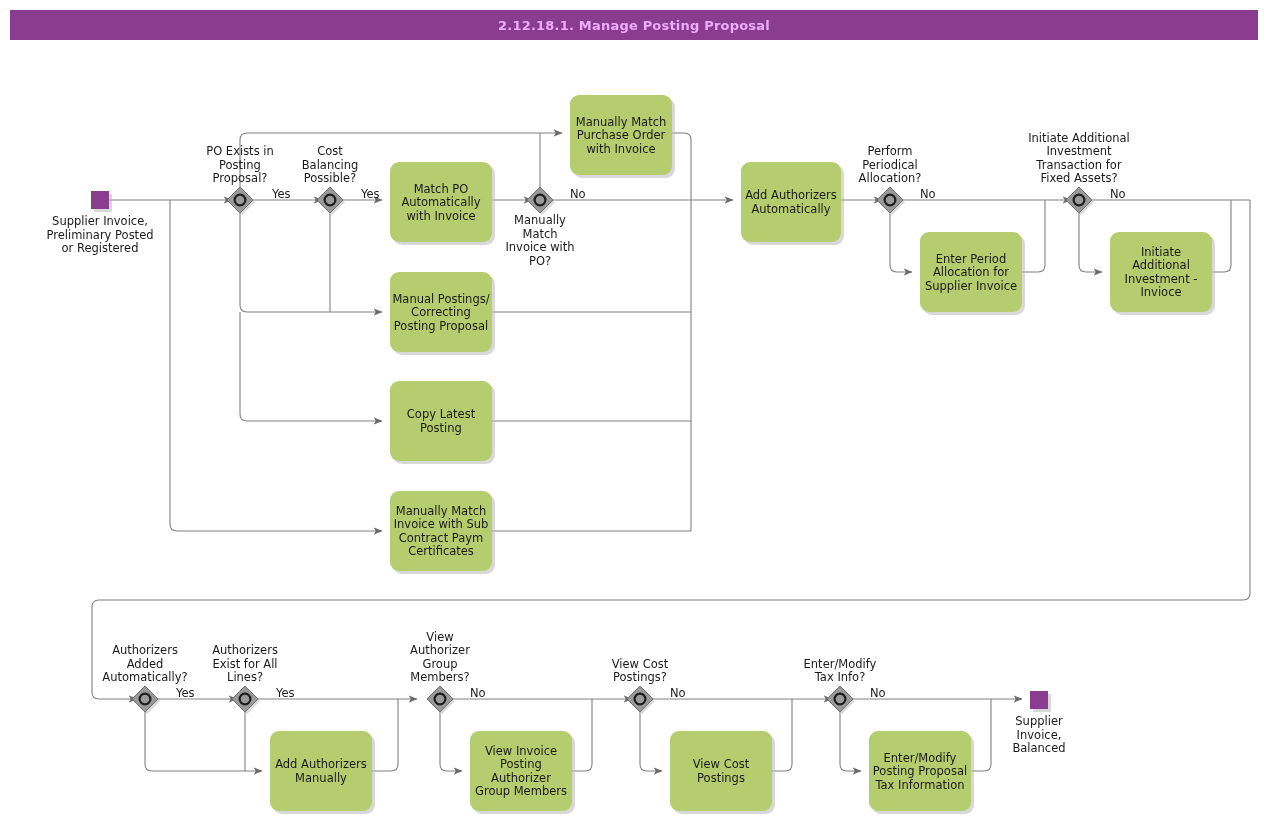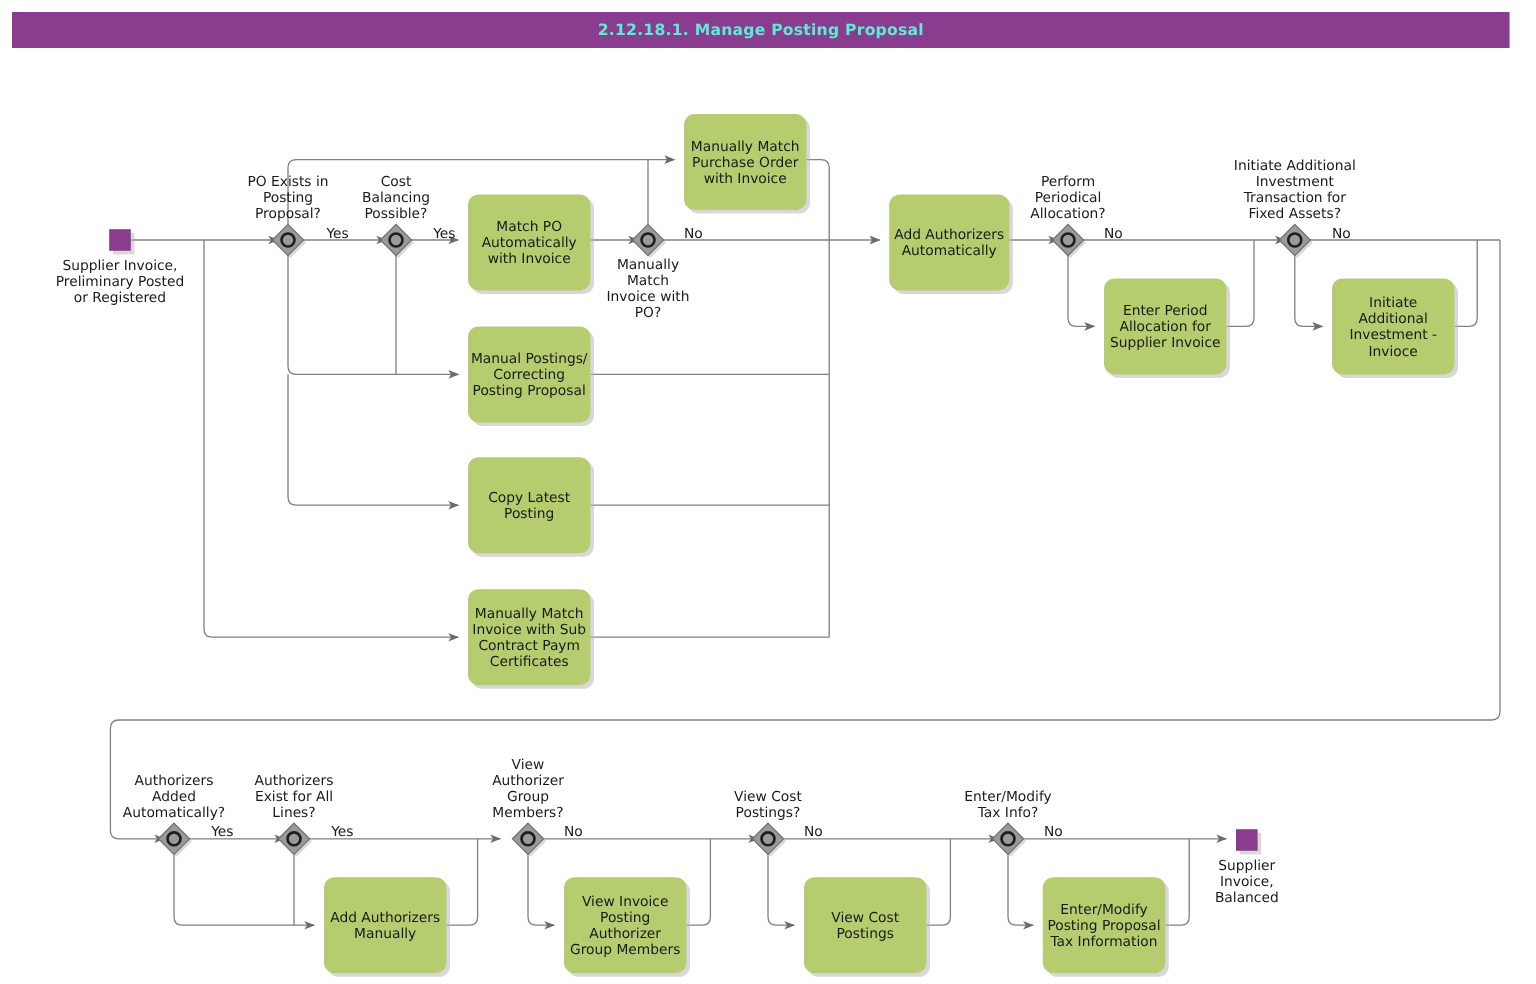--- a/index.html
+++ b/index.html
@@ -1,20 +1,20 @@
 <!DOCTYPE html>
 <html><head>
 <meta charset="utf-8">
 <style>
   html,body{margin:0;padding:0;background:#ffffff;}
   body{width:1280px;height:820px;font-family:"DejaVu Sans",sans-serif;overflow:hidden;}
   #stage{position:relative;width:1280px;height:820px;background:#fff;}
   .titlebar{position:absolute;left:10px;top:10px;width:1248px;height:30px;background:#8a3d8f;
             display:flex;align-items:center;justify-content:center;}
-  .titlebar .ttl{color:#5eead4;font-size:13px;font-weight:bold;letter-spacing:.2px;
+  .titlebar .ttl{color:#f0abfc;font-size:13px;font-weight:bold;letter-spacing:.2px;
                  font-family:"DejaVu Sans",sans-serif;}
   svg.canvas{position:absolute;left:0;top:0;width:1280px;height:820px;}
   text{font-family:"DejaVu Sans",sans-serif;fill:#1a1a1a;}
   .nodelabel{font-size:11.5px;}
   .edgelabel{font-size:11.5px;}
   .task-rect{fill:#b5cd6e;stroke:none;}
   .shadow{fill:#b8b8b8;opacity:.55;}
   .gw-dia{fill:#9a9a9a;stroke:#6e6e6e;stroke-width:1;}
   .gw-circ{fill:#9a9a9a;stroke:#1e1e1e;stroke-width:2.2;}
   .ev-rect{fill:#8a3d8f;stroke:none;}

